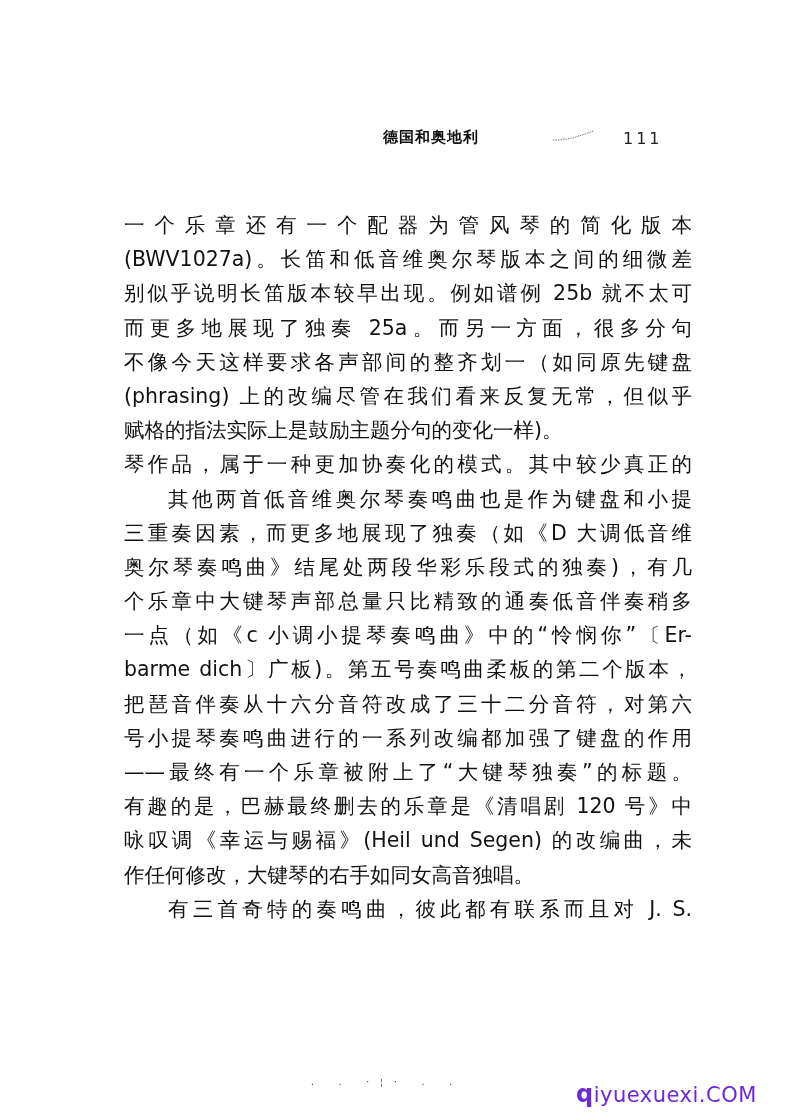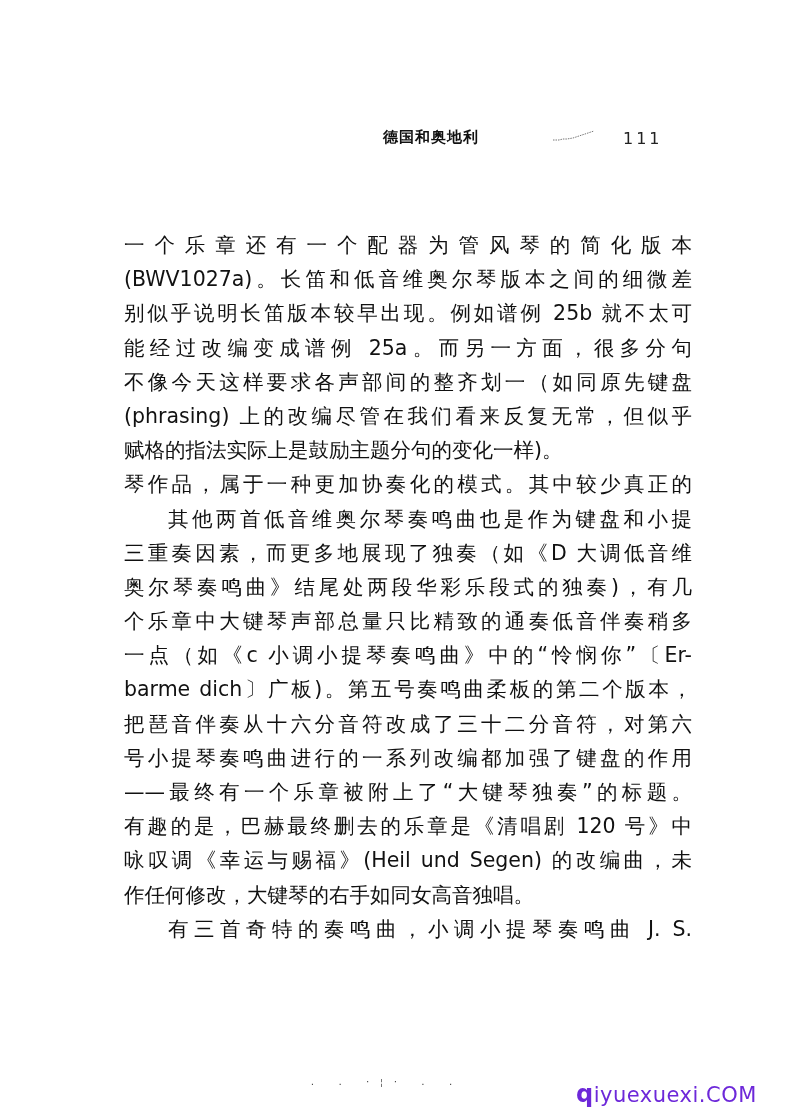--- a/index.html
+++ b/index.html
@@ -43,21 +43,21 @@
       position: absolute;
       left: 240px;
       top: 1px;
       font-family: "DejaVu Sans", sans-serif;
       font-size: 16px;
       letter-spacing: 3px;
       color: #222;
     }
     .body-text {
       position: absolute;
-      top: 228px;
+      top: 208px;
       left: 124px;
       width: 568px;
     }
     .line {
       height: 34.2px;
       line-height: 34.2px;
       font-size: 20.5px;
       white-space: nowrap;
       text-align: justify;
       text-align-last: justify;
@@ -102,21 +102,21 @@
   </svg>
   <span class="page-num">111</span>
 </div>
 
 <div class="body-text">
 
   <div>
     <div class="line">一个乐章还有一个配器为管风琴的简化版本</div>
     <div class="line">(BWV1027a)。长笛和低音维奥尔琴版本之间的细微差</div>
     <div class="line">别似乎说明长笛版本较早出现。例如谱例 25b 就不太可</div>
-    <div class="line">能经过改编变成谱例 25a。而另一方面，很多分句</div>
+    <div class="line">而更多地展现了独奏 25a。而另一方面，很多分句</div>
     <div class="line">不像今天这样要求各声部间的整齐划一（如同原先键盘</div>
     <div class="line">(phrasing) 上的改编尽管在我们看来反复无常，但似乎</div>
     <div class="line last">赋格的指法实际上是鼓励主题分句的变化一样)。</div>
   </div>
 
   <div>
     <div class="line">琴作品，属于一种更加协奏化的模式。其中较少真正的</div>
     <div class="line indent">其他两首低音维奥尔琴奏鸣曲也是作为键盘和小提</div>
     <div class="line">三重奏因素，而更多地展现了独奏（如《D 大调低音维</div>
     <div class="line">奥尔琴奏鸣曲》结尾处两段华彩乐段式的独奏)，有几</div>
@@ -125,21 +125,21 @@
     <div class="line">barme dich〕广板)。第五号奏鸣曲柔板的第二个版本，</div>
     <div class="line">把琶音伴奏从十六分音符改成了三十二分音符，对第六</div>
     <div class="line">号小提琴奏鸣曲进行的一系列改编都加强了键盘的作用</div>
     <div class="line">——最终有一个乐章被附上了“大键琴独奏”的标题。</div>
     <div class="line">有趣的是，巴赫最终删去的乐章是《清唱剧 120 号》中</div>
     <div class="line">咏叹调《幸运与赐福》(Heil und Segen) 的改编曲，未</div>
     <div class="line last">作任何修改，大键琴的右手如同女高音独唱。</div>
   </div>
 
   <div>
-    <div class="line indent">有三首奇特的奏鸣曲，小调小提琴奏鸣曲 J. S.</div>
+    <div class="line indent">有三首奇特的奏鸣曲，彼此都有联系而且对 J. S.</div>
   </div>
 </div>
 
 <div class="scan-dots">. .  ·¦·  .  .</div>
 
 <div class="watermark">
   <span class="q">q</span><span>iyuexuexi.COM</span>
 </div>
 
 </body></html>

